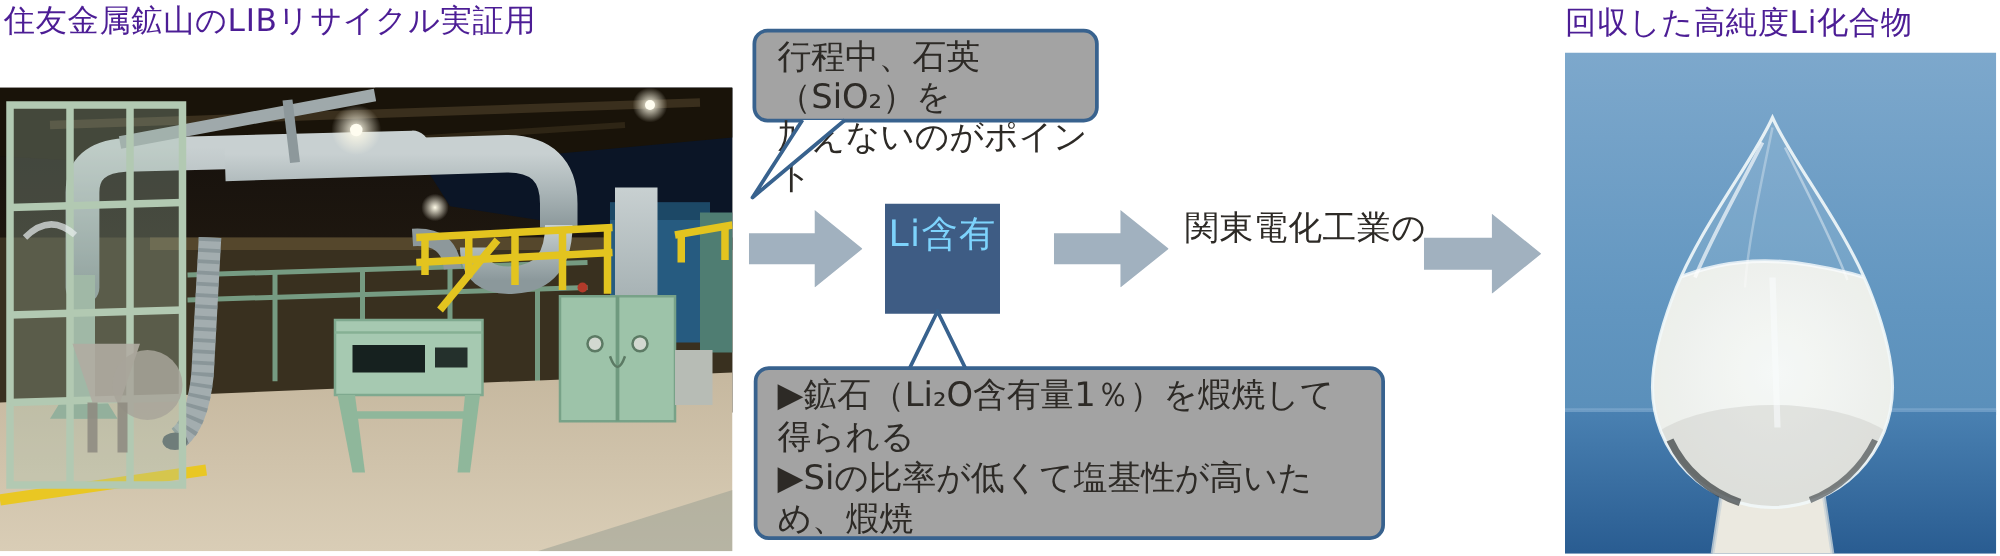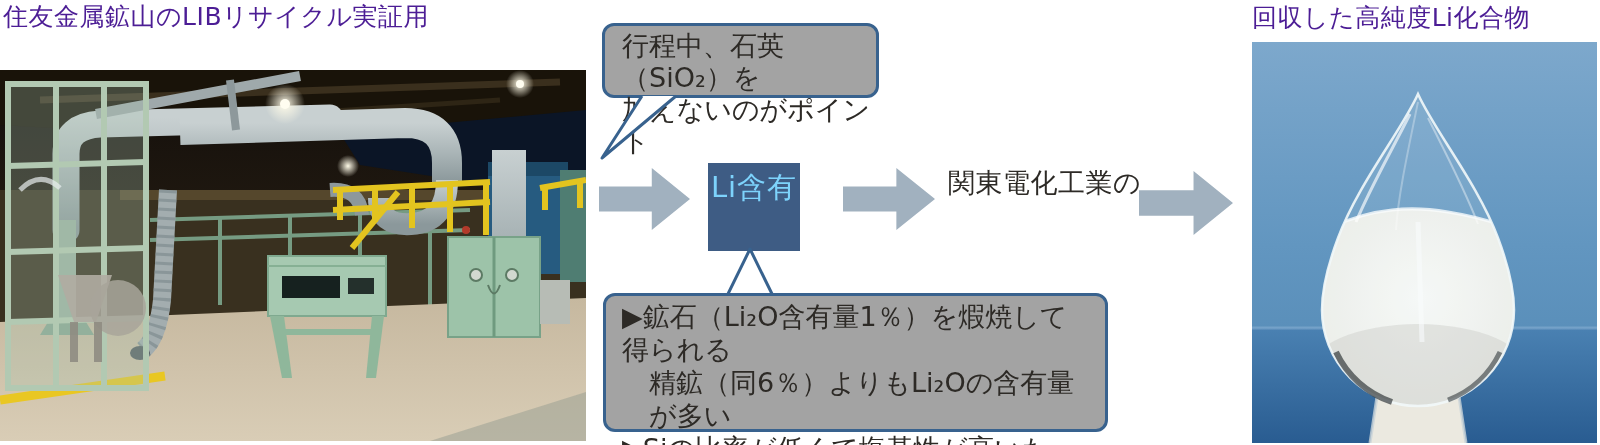--- a/index.html
+++ b/index.html
@@ -179,21 +179,20 @@
   <svg id="tail-bottom" class="tail" width="60" height="52" viewBox="0 0 60 52">
     <path d="M6,52 L30,3 L54,52" fill="#ffffff" stroke="#38628e" stroke-width="3" stroke-linejoin="round"></path>
   </svg>
 
   <div id="process-text">
     <div>関東電化工業の</div>
   </div>
 
   <div id="callout-bottom" class="callout">
     <div>▶鉱石（Li₂O含有量1％）を煆焼して得られる</div>
-    <div class="cont">精鉱（同6％）よりもLi₂Oの含有量が多い</div>
     <div>▶Siの比率が低くて塩基性が高いため、煆焼</div>
 
   </div>
 
   <svg id="photo-right" class="photo" width="345" height="401" viewBox="0 0 345 401">
     <defs>
       <linearGradient id="bgBlue" x1="0" y1="0" x2="0" y2="1">
         <stop offset="0" stop-color="#7da8cc"></stop>
           <stop offset="0.7" stop-color="#6296c0"></stop>
           <stop offset="1" stop-color="#5a8fba"></stop>

